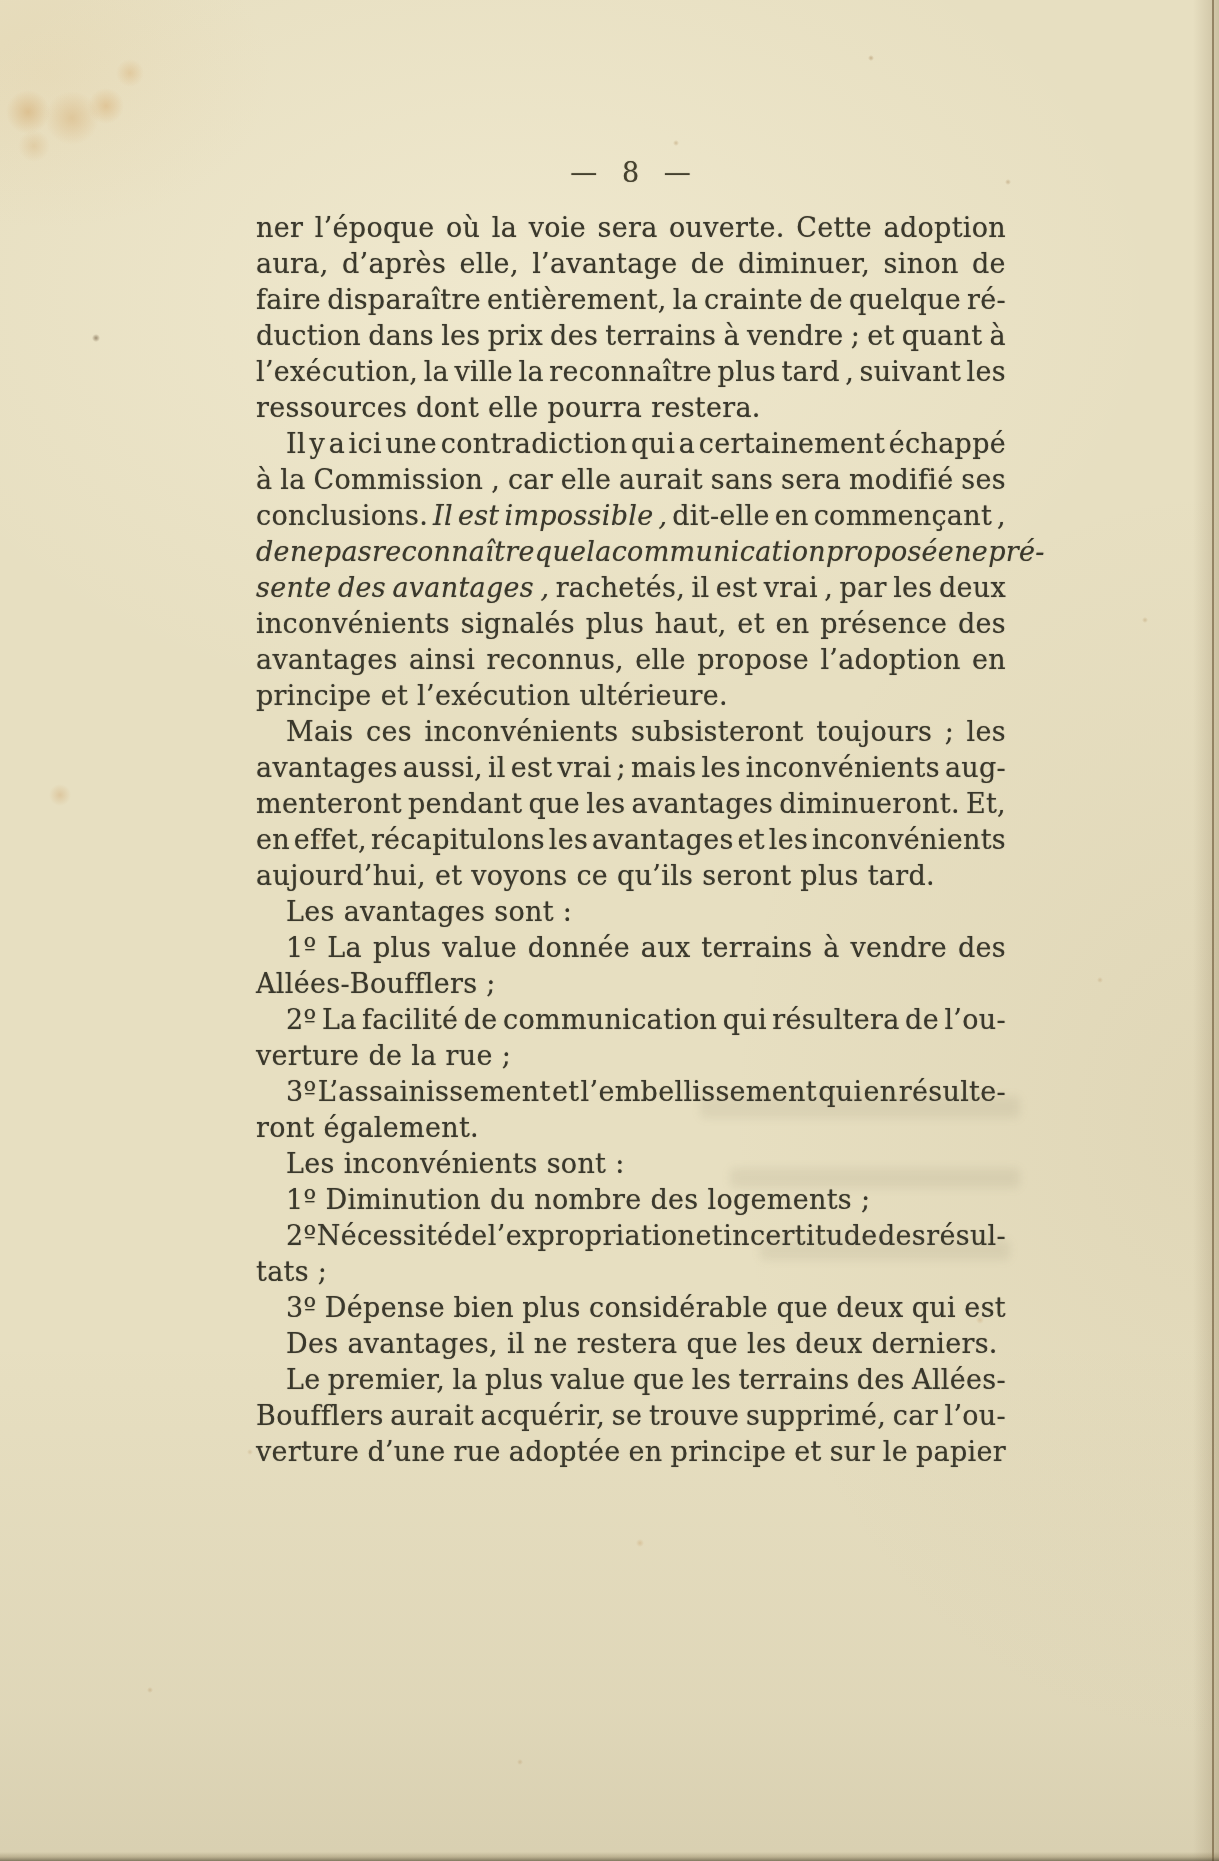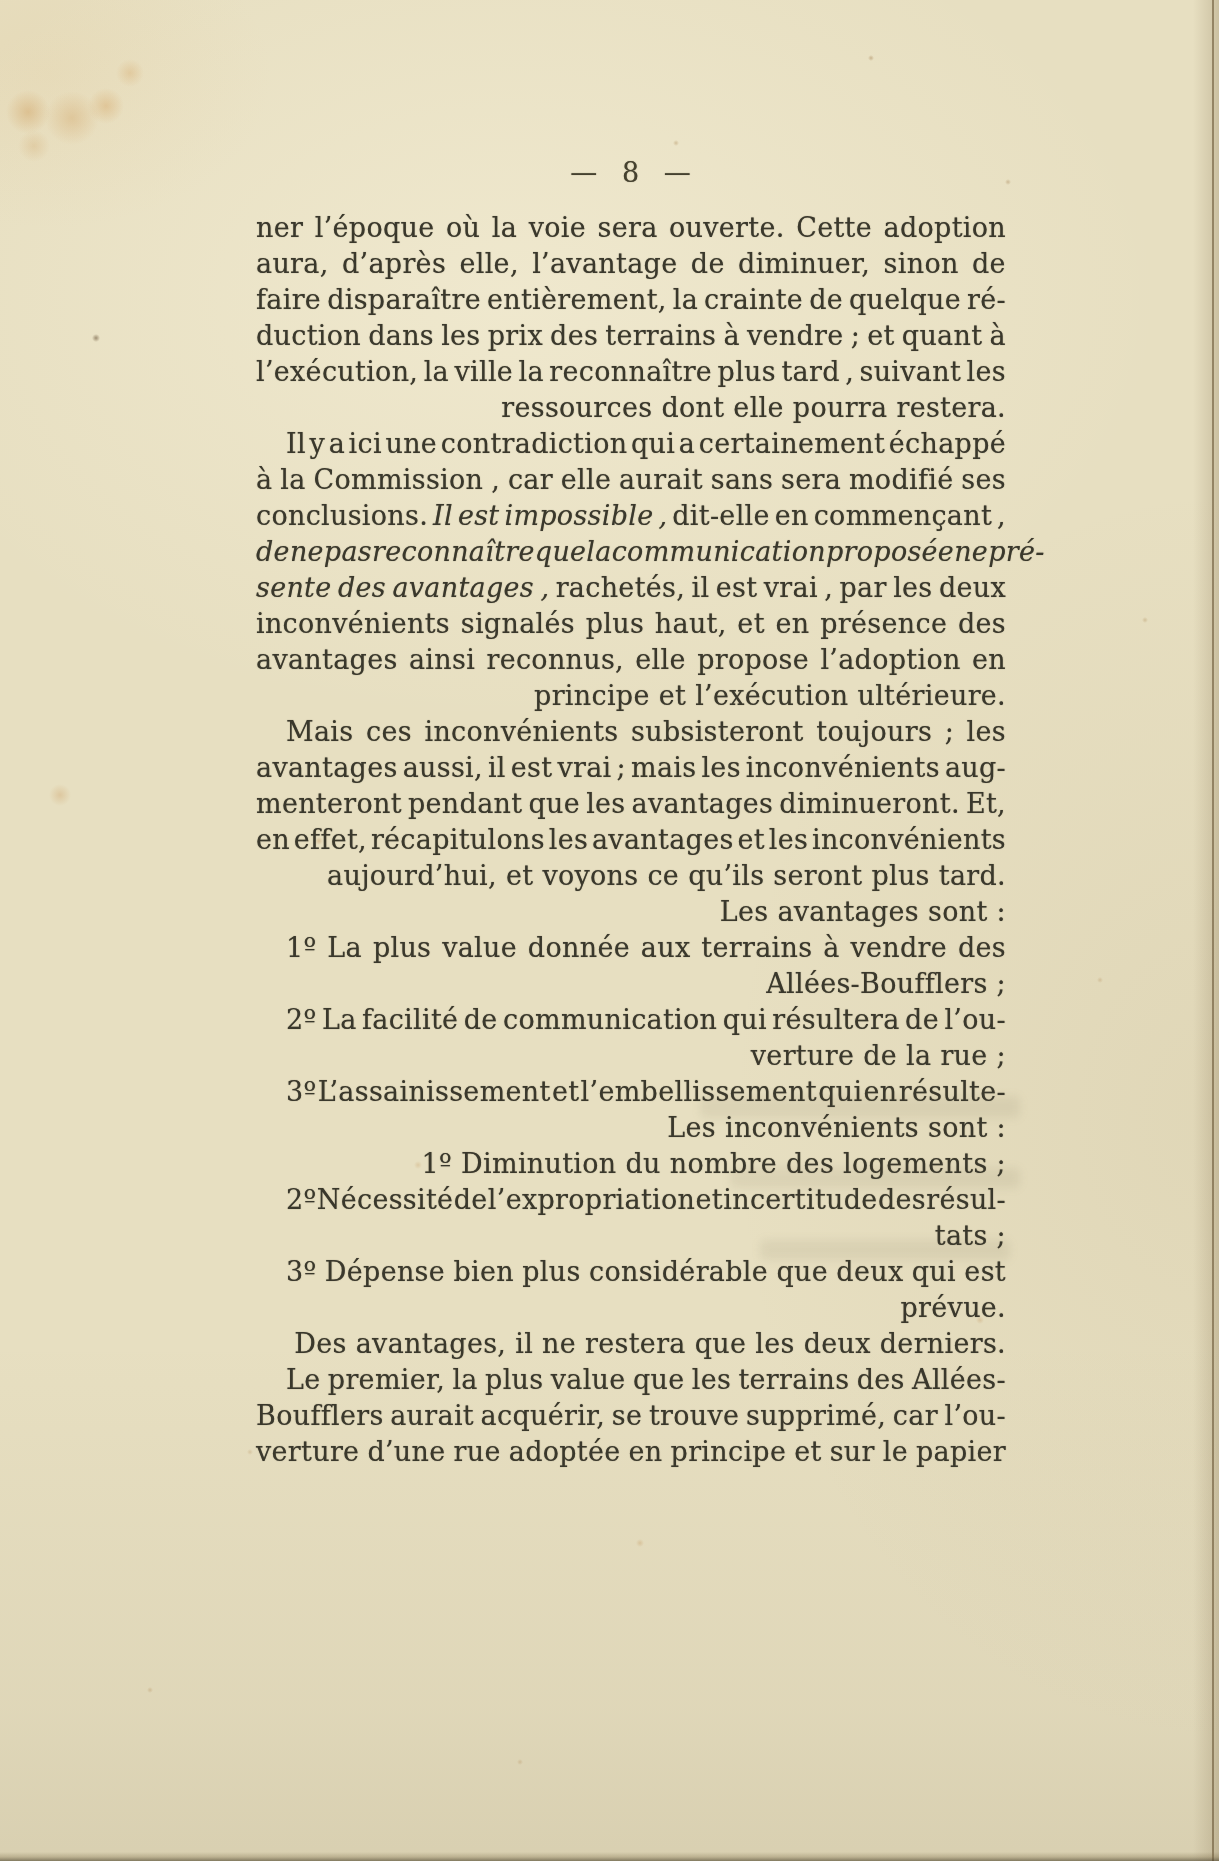--- a/index.html
+++ b/index.html
@@ -73,21 +73,21 @@
     position: absolute; left: 256px; top: 210px; width: 750px;
     font-size: 27px; color: #3a382c;
     text-shadow: 0 0 1px rgba(62,57,40,0.6);
     letter-spacing: 0.3px;
   }
   .line {
     display: flex; flex-wrap: nowrap; align-items: baseline;
     height: 36px; white-space: nowrap;
   }
   .line.justify { justify-content: space-between; }
-  .line.left    { justify-content: flex-end; gap: 8px 9px; }
+  .line.left    { justify-content: flex-start; gap: 8px 9px; }
   .line.indent  { padding-left: 30px; }
   .w  { line-height: 36px; }
   .it { font-style: italic; }
 </style>
 </head>
 <body>
 
 <div id="stage">
   <div id="stains"></div>
 
@@ -341,20 +341,24 @@
       </div>
       <div class="line justify indent">
         <span class="w">3º</span>
         <span class="w">L’assainissement</span>
         <span class="w">et</span>
         <span class="w">l’embellissement</span>
         <span class="w">qui</span>
         <span class="w">en</span>
         <span class="w">résulte-</span>
       </div>
+      <div class="line left">
+        <span class="w">ront</span>
+        <span class="w">également.</span>
+      </div>
       <div class="line left indent">
         <span class="w">Les</span>
         <span class="w">inconvénients</span>
         <span class="w">sont</span>
         <span class="w">:</span>
       </div>
       <div class="line left indent">
         <span class="w">1º</span>
         <span class="w">Diminution</span>
         <span class="w">du</span>
@@ -380,23 +384,20 @@
       <div class="line justify indent">
         <span class="w">3º</span>
         <span class="w">Dépense</span>
         <span class="w">bien</span>
         <span class="w">plus</span>
         <span class="w">considérable</span>
         <span class="w">que</span>
         <span class="w">deux</span>
         <span class="w">qui</span>
         <span class="w">est</span>
-      </div>
-      <div class="line left">
-        <span class="w">prévue.</span>
       </div>
       <div class="line left indent">
         <span class="w">Des</span>
         <span class="w">avantages,</span>
         <span class="w">il</span>
         <span class="w">ne</span>
         <span class="w">restera</span>
         <span class="w">que</span>
         <span class="w">les</span>
         <span class="w">deux</span>

